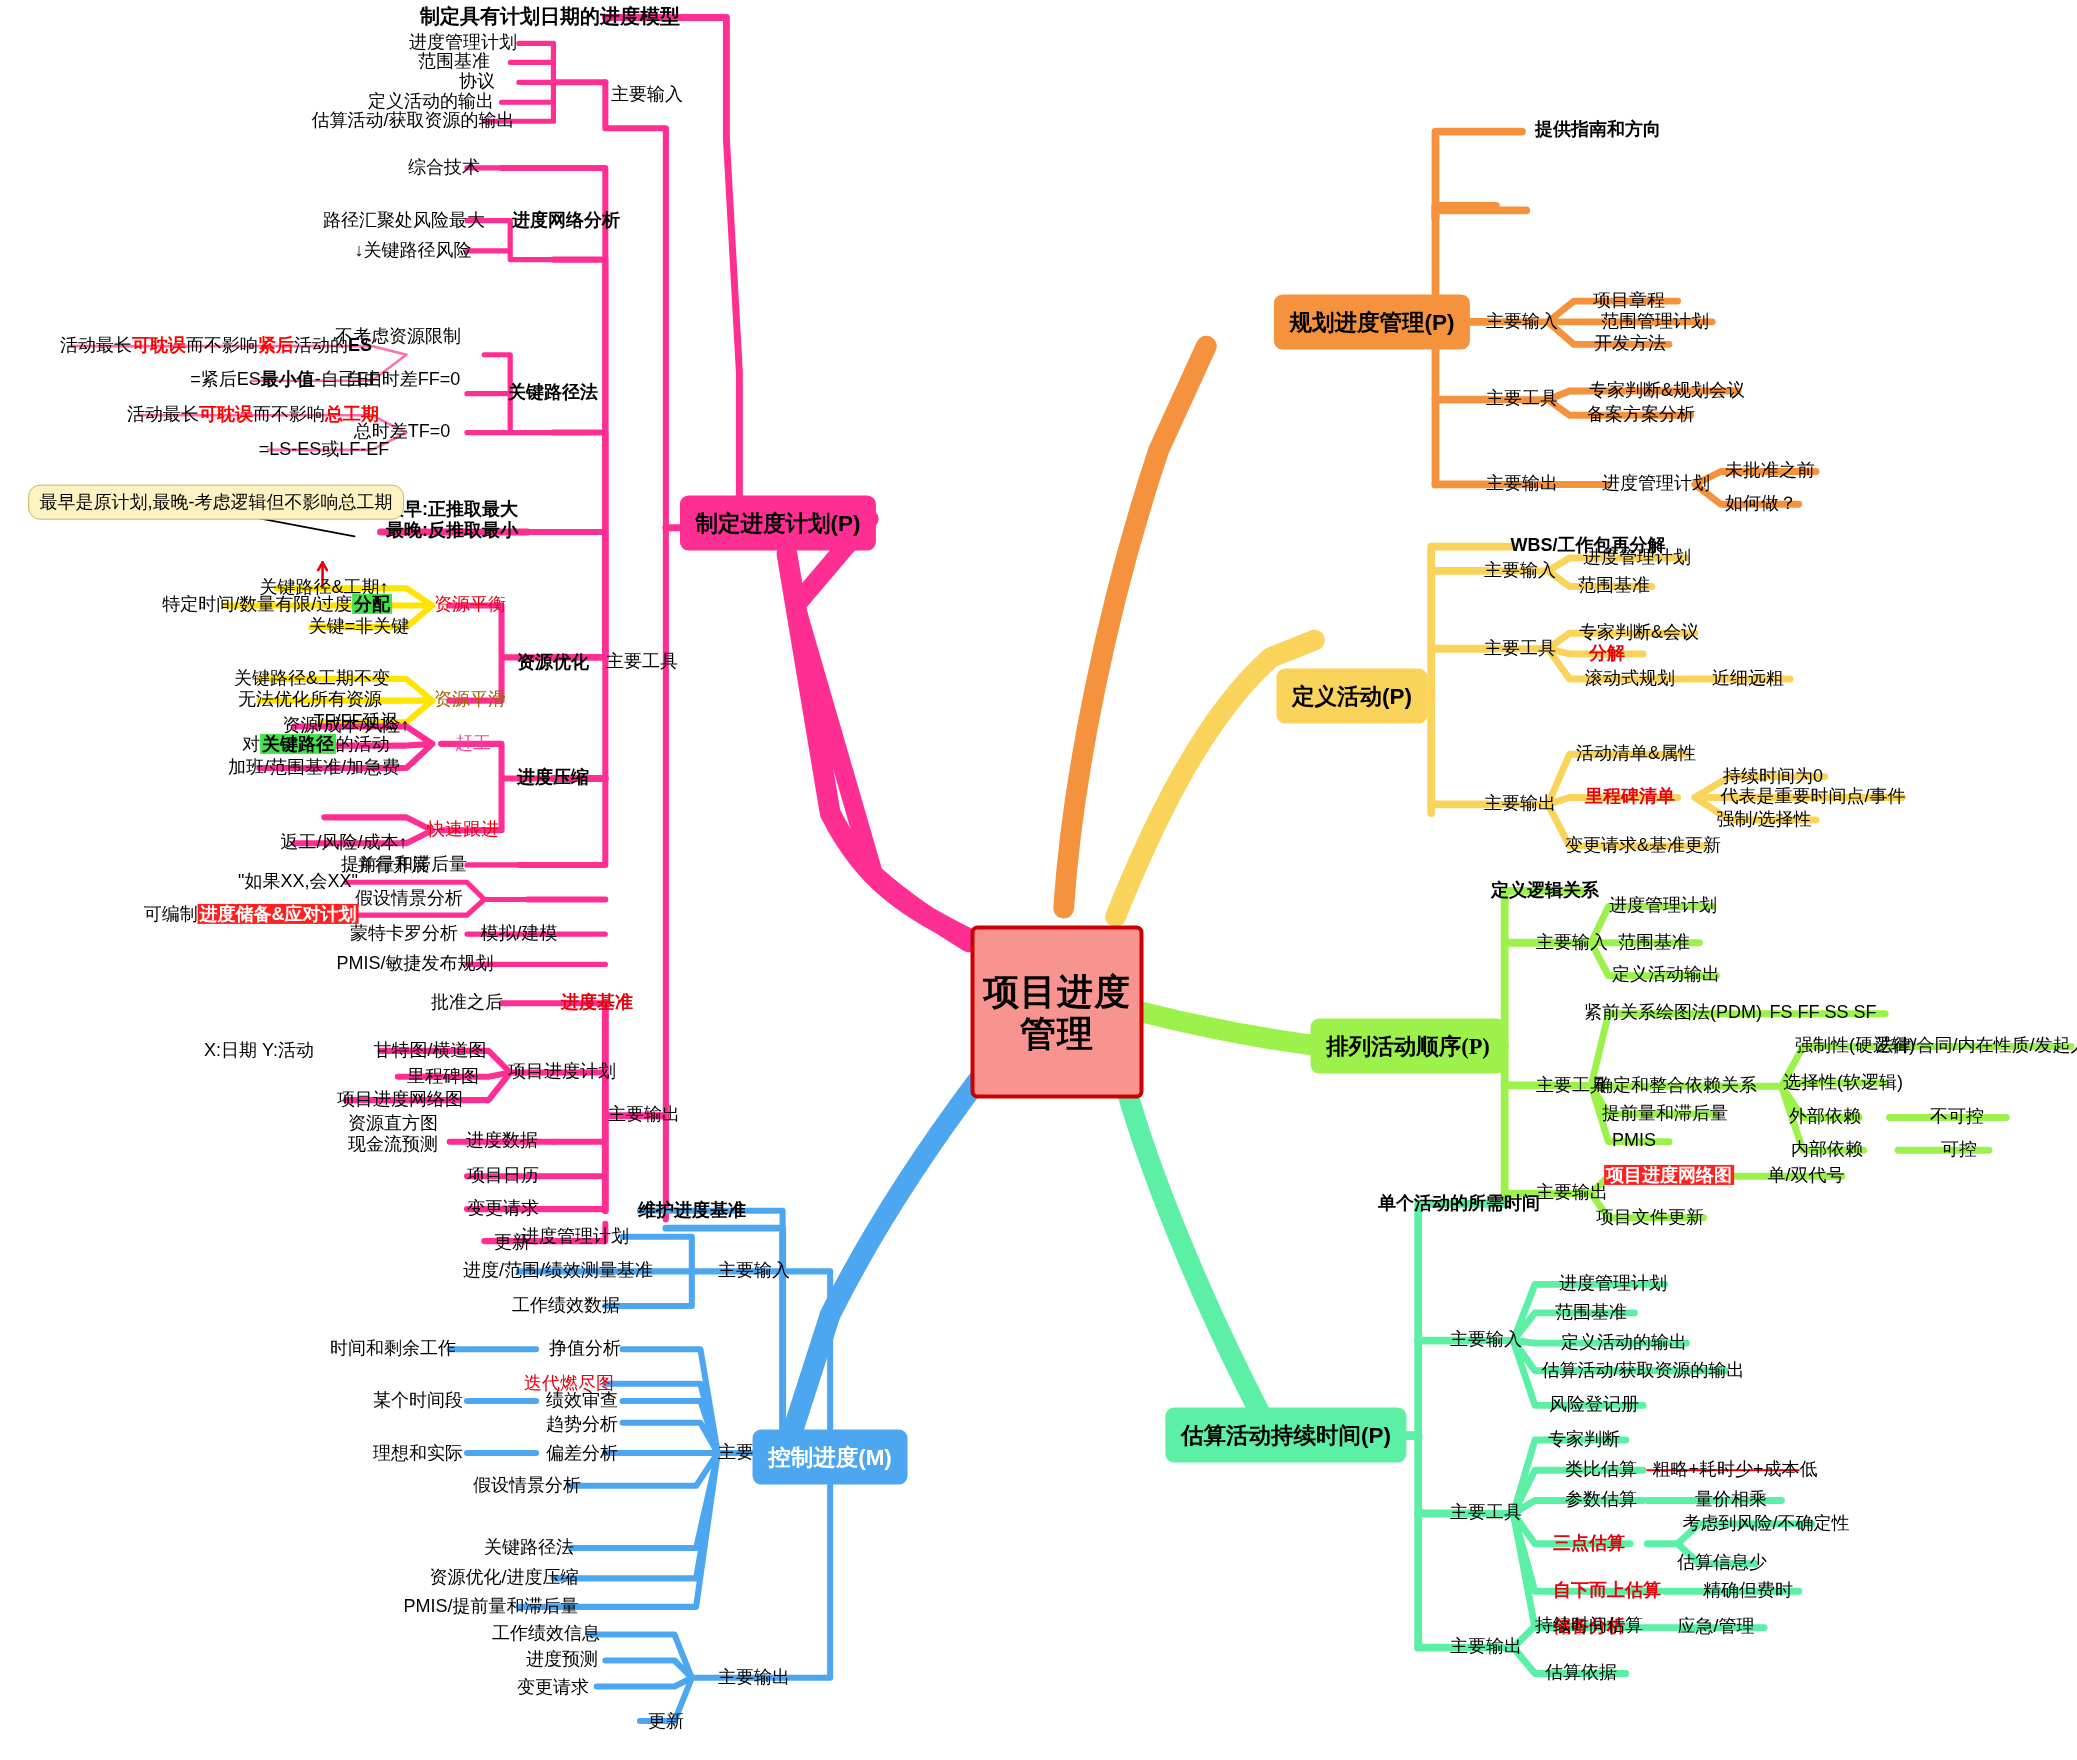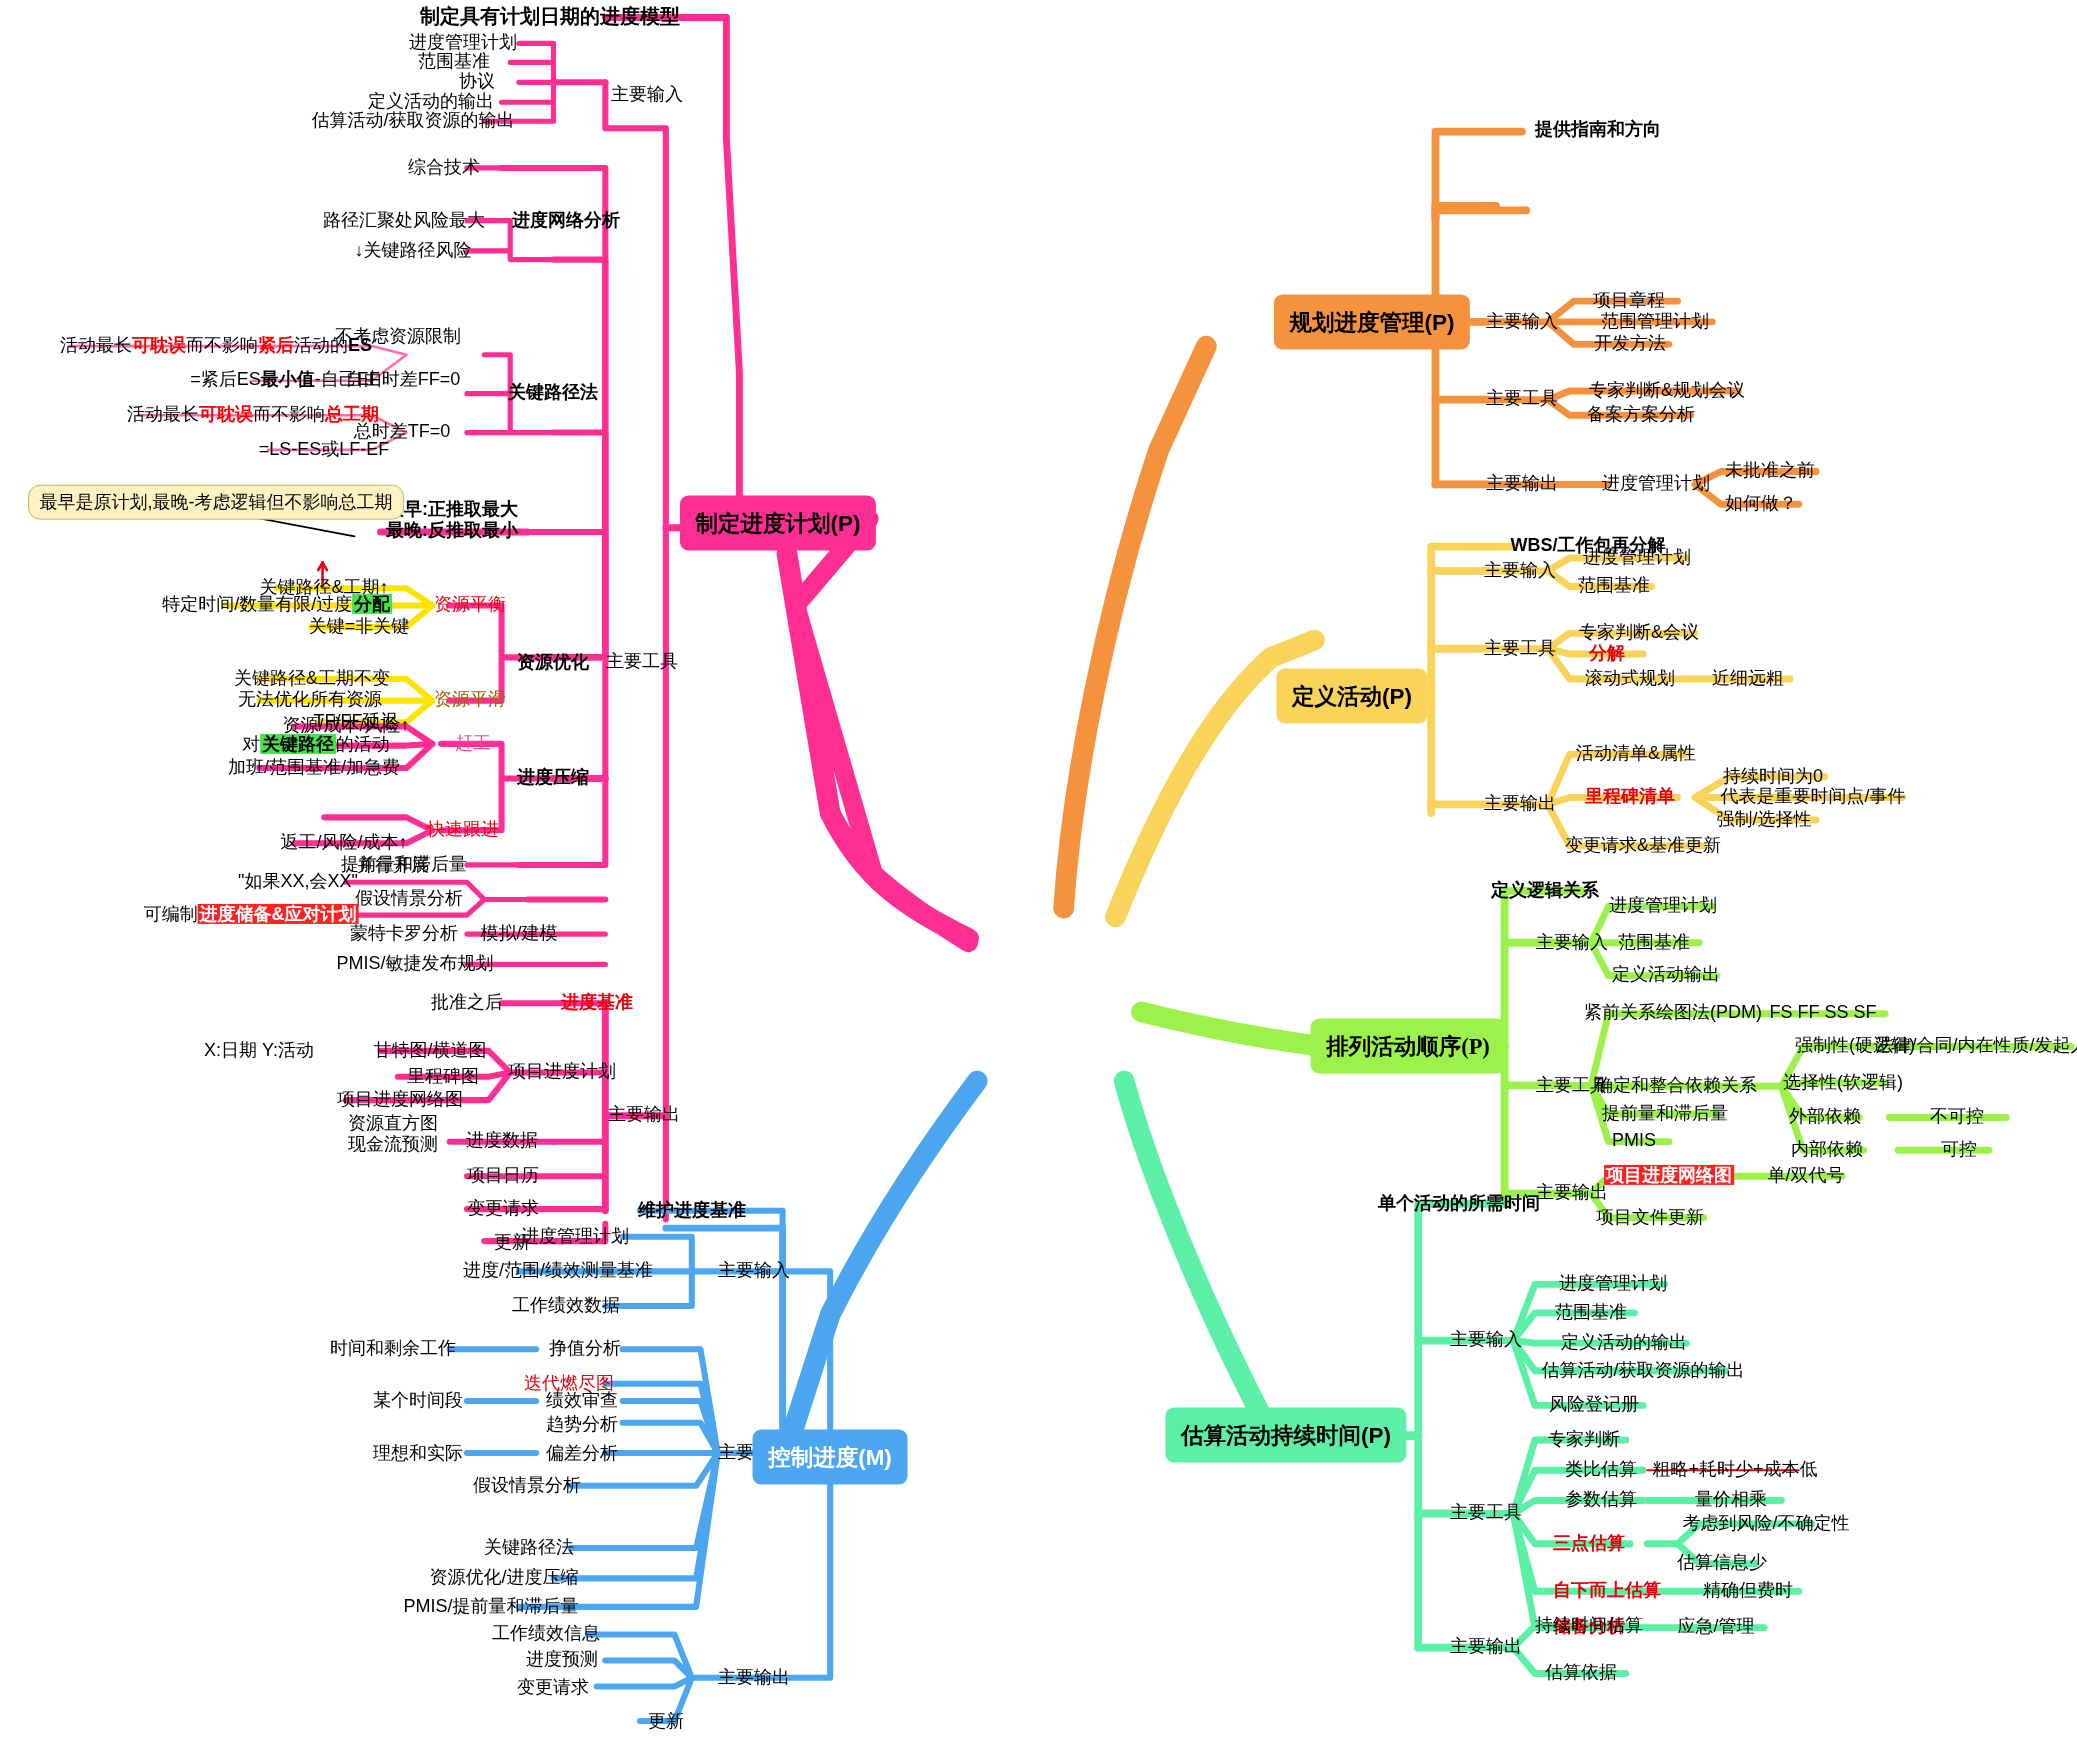--- a/index.html
+++ b/index.html
@@ -236,20 +236,23 @@
       <path d="M1925 1840 L1970 1840 L2080 1840" stroke="#5BF0A5" stroke-width="8"></path>
       <path d="M1895 1882 L1940 1882 L2040 1882" stroke="#5BF0A5" stroke-width="8"></path>
 
       <path d="M1905 1700 L1945 1700 L2080 1700" stroke="#E8000D" stroke-width="2.5"></path>
       <path d="M1640 1905 L1700 1905" stroke="#5BF0A5" stroke-width="9"></path>
       <path d="M1700 1905 L1750 1905 M1750 1905 L1775 1880 L1890 1880 M1750 1905 L1775 1935 L1880 1935" stroke="#5BF0A5" stroke-width="8"></path>
 
     </g>
   </svg>
 
+  <div class="center-node" style="left:1057px; top:1012px;">
+    <span>项目进度管理</span>
+  </div>
 
   <div class="main-node" style="left:778px; top:523px; background:#FF2E93;">
     <span>制定进度计划(P)</span>
   </div>
 
   <div class="main-node" style="left:830px; top:1457px; background:#4DA6F0; color:#fff;">
     <span>控制进度(M)</span>
   </div>
 
   <div class="main-node" style="left:1372px; top:322px; background:#F5923E;">

